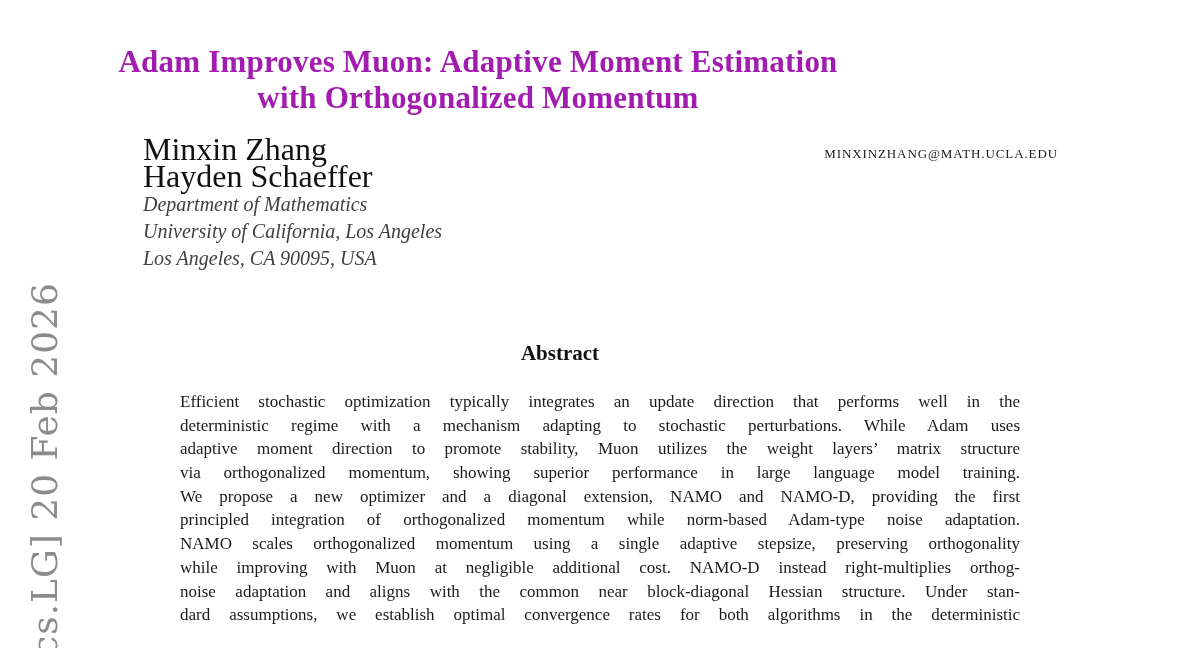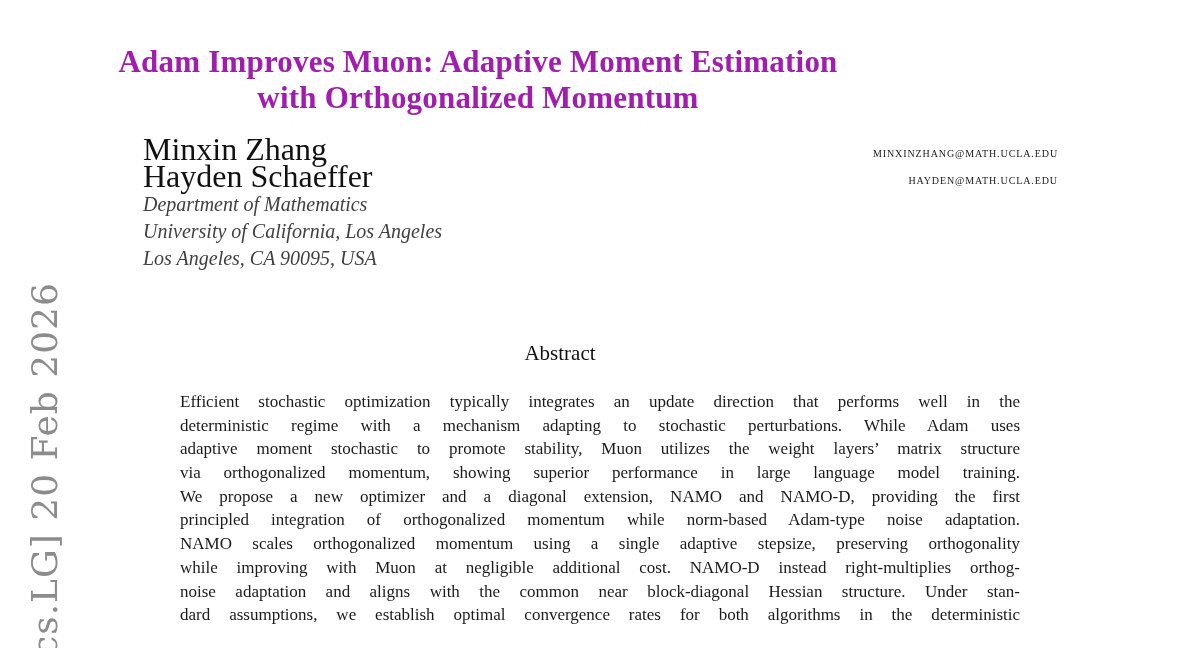--- a/index.html
+++ b/index.html
@@ -54,30 +54,30 @@
     font-size: 20px;
     color: #404040;
   }
   .emails {
     position: absolute;
     right: 142px; top: 140px;
     text-align: right;
     line-height: 27.3px;
   }
   .email {
-    font-size: 10px;
+    font-size: 13px;
     letter-spacing: 0.9px;
     color: #1a1a1a;
   }
   .abstract-heading {
     position: absolute;
     top: 341px; left: 0;
     width: 1120px;
     text-align: center;
-    font-weight: normal;
+    font-weight: bold;
     font-size: 21px;
     color: #111111;
   }
   .abstract {
     position: absolute;
     left: 180px; top: 390px;
     width: 840px;
     font-size: 17px;
     color: #1a1a1a;
   }
@@ -105,29 +105,28 @@
   <div class="authors">
     <div class="author-name">Minxin Zhang</div>
     <div class="author-name">Hayden Schaeffer</div>
     <div class="affil">Department of Mathematics</div>
     <div class="affil">University of California, Los Angeles</div>
     <div class="affil">Los Angeles, CA 90095, USA</div>
   </div>
 
   <div class="emails">
     <div class="email">MINXINZHANG@MATH.UCLA.EDU</div>
-    <div class="email">HAYDEN@MATH.UCLA.EDU</div>
   </div>
 
   <div class="abstract-heading">Abstract</div>
 
   <div class="abstract">
     <div class="abs-line">Efficient stochastic optimization typically integrates an update direction that performs well in the</div>
     <div class="abs-line">deterministic regime with a mechanism adapting to stochastic perturbations. While Adam uses</div>
-    <div class="abs-line">adaptive moment stochastic to promote stability, Muon utilizes the weight layers’ matrix structure</div>
+    <div class="abs-line">adaptive moment direction to promote stability, Muon utilizes the weight layers’ matrix structure</div>
     <div class="abs-line">via orthogonalized momentum, showing superior performance in large language model training.</div>
     <div class="abs-line">We propose a new optimizer and a diagonal extension, NAMO and NAMO-D, providing the first</div>
     <div class="abs-line">principled integration of orthogonalized momentum while norm-based Adam-type noise adaptation.</div>
     <div class="abs-line">NAMO scales orthogonalized momentum using a single adaptive stepsize, preserving orthogonality</div>
     <div class="abs-line">while improving with Muon at negligible additional cost. NAMO-D instead right-multiplies orthog-</div>
     <div class="abs-line">noise adaptation and aligns with the common near block-diagonal Hessian structure. Under stan-</div>
     <div class="abs-line">dard assumptions, we establish optimal convergence rates for both algorithms in the deterministic</div>
   </div>
 
 </div>

